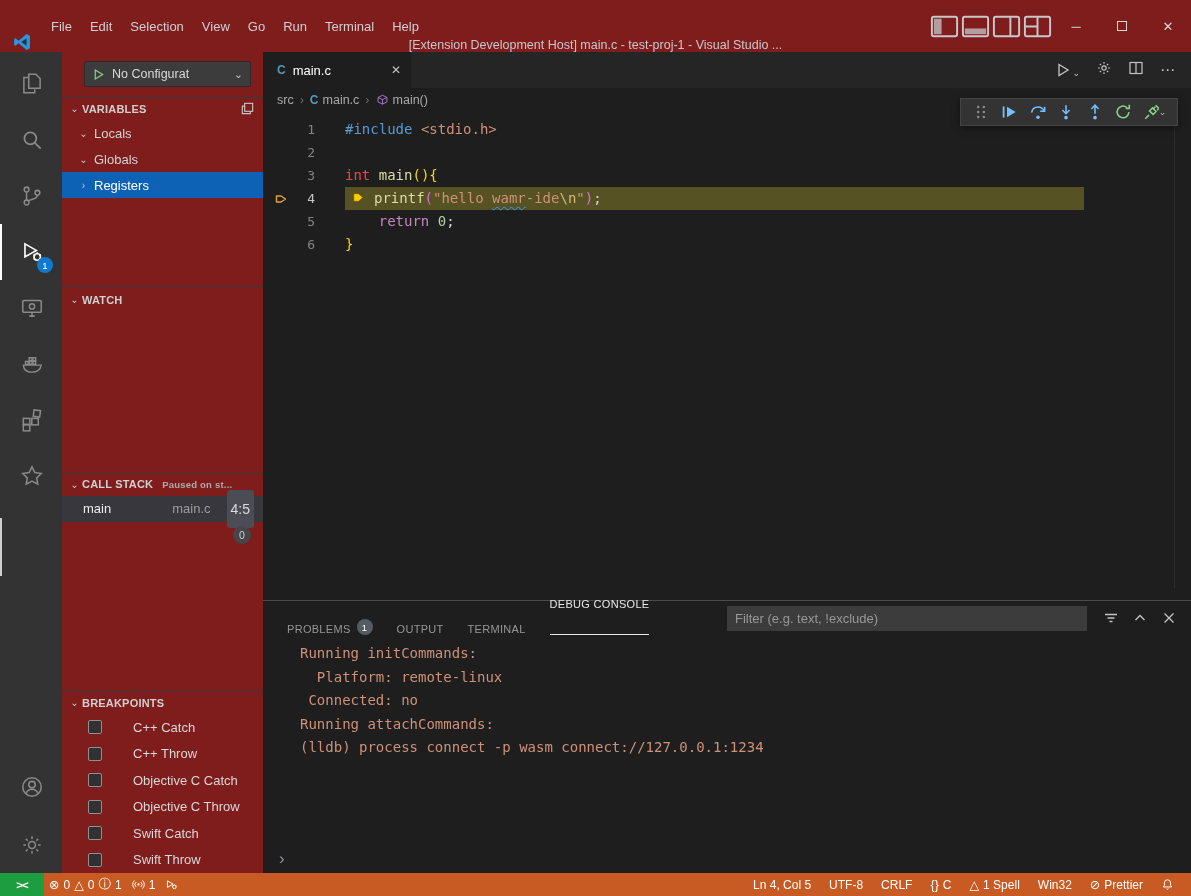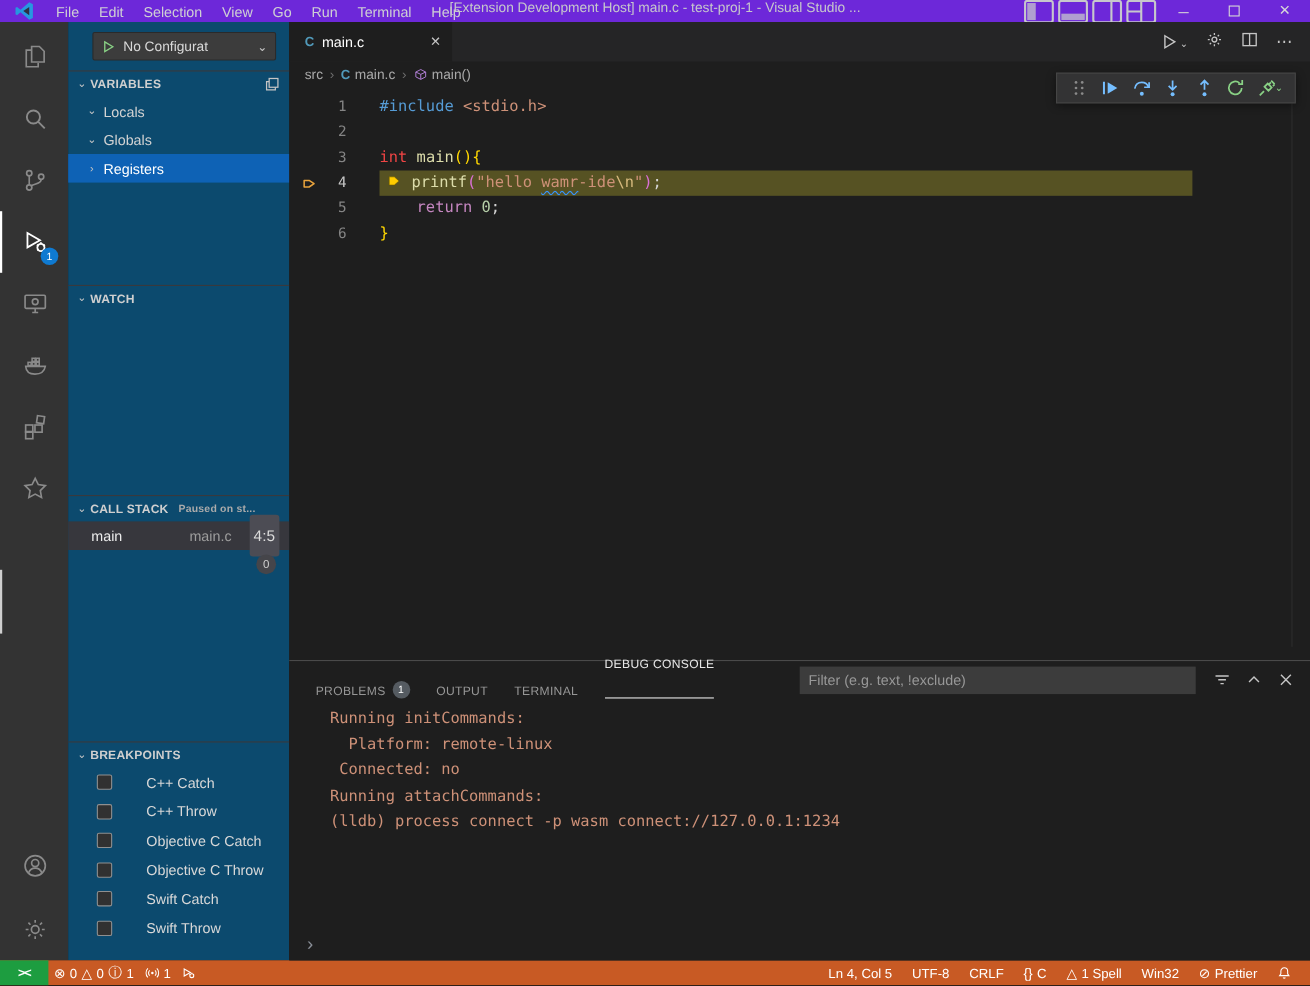--- a/index.html
+++ b/index.html
@@ -2,21 +2,21 @@
 <html><head>
 <meta charset="utf-8">
 <style>
   * { margin:0; padding:0; box-sizing:border-box; }
   html,body { background:#111; }
   body { font-family:"Liberation Sans","DejaVu Sans",sans-serif; }
   .app { width:1191px; height:896px; background:#1e1e1e; color:#ccc; overflow:hidden;
          display:flex; flex-direction:column; position:relative; }
 
   
-  .titlebar { height:20px; background:#6d28d9; display:flex; align-items:flex-start; flex:none; position:relative; }
+  .titlebar { height:52px; background:#7f1d1d; display:flex; align-items:flex-end; flex:none; position:relative; }
   .vscode-logo { width:20px; height:20px; margin:0 10px 0 12px; flex:none; }
   .menu-bar { display:flex; height:100%; }
   .menu-item { padding:0 9px; font-size:13px; color:#cfcfd4; display:flex; align-items:center; cursor:default; }
   .titlebar-title { position:absolute; left:50%; transform:translateX(-50%); font-size:12.5px; color:#c7c7cc; white-space:nowrap; }
   .titlebar-right { margin-left:auto; display:flex; align-items:center; height:100%; }
   .tb-layout-btn { width:31px; height:100%; display:flex; align-items:center; justify-content:center; color:#c7c7cc; }
   .win-btn { width:46px; height:100%; display:flex; align-items:center; justify-content:center; color:#d8d8d8; font-size:13px; }
   .win-max-box { width:10px; height:10px; border:1px solid #d8d8d8; display:inline-block; }
 
   
@@ -25,21 +25,21 @@
   
   .activitybar { width:62px; background:#333333; flex:none; display:flex; flex-direction:column; align-items:stretch; padding-top:4px; }
   .ab-item { height:56px; display:flex; align-items:center; justify-content:center; color:#8a8a8a; position:relative; border-left:2px solid transparent; cursor:pointer; }
   .ab-item.active { color:#ffffff; border-left-color:#ffffff; }
   .ab-item svg { width:26px; height:26px; }
   .ab-badge { position:absolute; right:9px; bottom:7px; min-width:16px; height:16px; border-radius:50%;
               background:var(--badge-blue,#0f7ad1); color:#fff; font-size:9.5px; display:flex; align-items:center; justify-content:center; }
   .ab-bottom { margin-top:auto; padding-bottom:4px; }
 
   
-  .sidebar { width:201px; background:#0c4a6e; flex:none; display:flex; flex-direction:column; font-size:13px; min-height:0; }
+  .sidebar { width:201px; background:#7f1d1d; flex:none; display:flex; flex-direction:column; font-size:13px; min-height:0; }
   .launch-row { height:44px; display:flex; align-items:center; padding:0 12px 0 22px; flex:none; }
   .launch-box { flex:1; height:26px; background:#3c3c3c; border:1px solid #2a2a2a; border-radius:2px;
                 display:flex; align-items:center; gap:7px; padding:0 7px; cursor:pointer; }
   .launch-box svg { width:13px; height:13px; flex:none; }
   .launch-label { flex:1; font-size:12.5px; color:#d8d8d8; white-space:nowrap; overflow:hidden; }
   .launch-chev { color:#c5c5c5; font-size:11px; }
   .section-header { height:24px; display:flex; align-items:center; padding:0 8px 0 5px; font-size:11px; font-weight:bold;
                     color:#cfcfcf; border-top:1px solid #39393d; flex:none; letter-spacing:.2px; }
   .sec-chev { width:15px; text-align:center; color:#c5c5c5; font-size:10px; font-weight:normal; }
   .hdr-icon { margin-left:auto; color:#c5c5c5; display:flex; }

